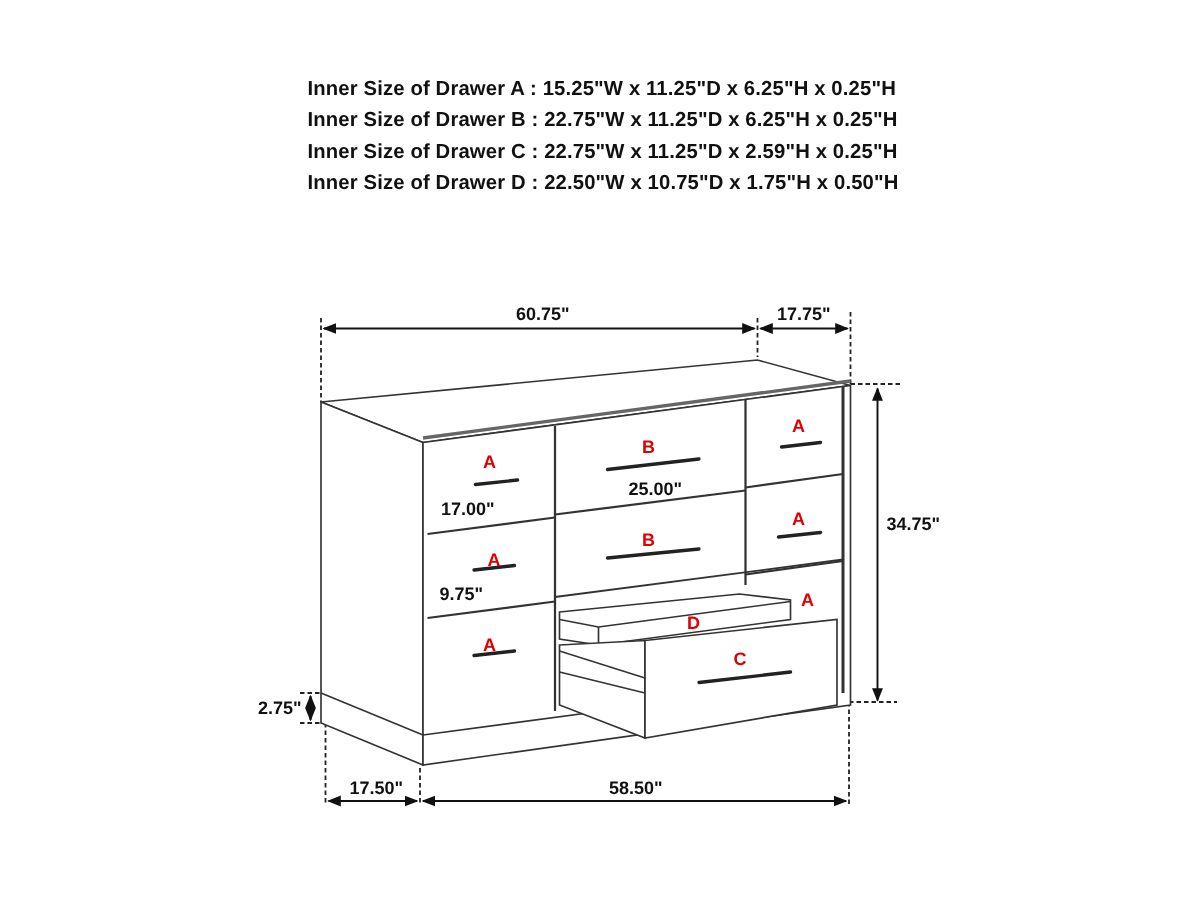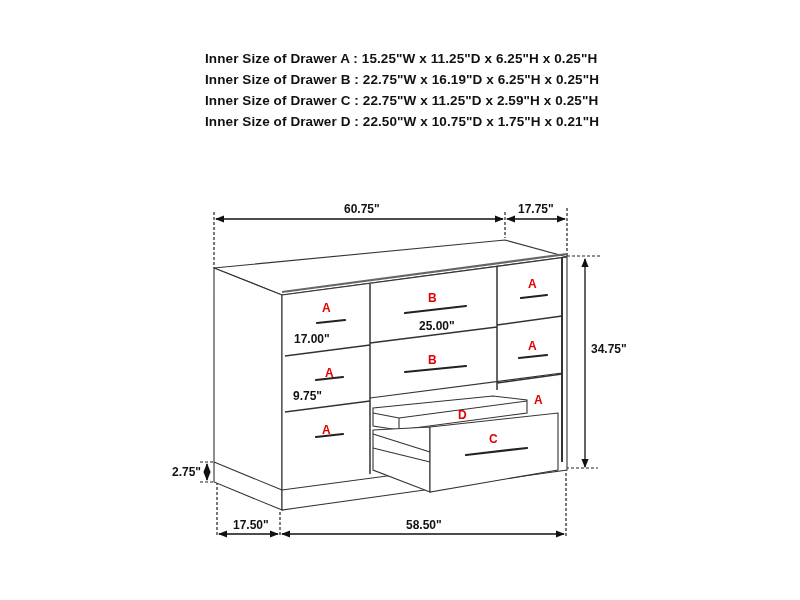--- a/index.html
+++ b/index.html
@@ -8,23 +8,23 @@
   .spec-line { position:absolute; left:205px; font-size:13.5px; font-weight:bold; color:#111; white-space:nowrap; letter-spacing:0.1px; }
   svg { position:absolute; left:0; top:0; }
   .dim { font-family:"Liberation Sans", sans-serif; font-weight:bold; font-size:12px; fill:#111; }
   .lbl { font-family:"Liberation Sans", sans-serif; font-weight:bold; font-size:12px; fill:#e00000; }
 </style>
 </head>
 <body>
 
 <div class="specs">
   <div class="spec-line" style="top:0px">Inner Size of Drawer A : 15.25"W x 11.25"D x 6.25"H x 0.25"H</div>
-  <div class="spec-line" style="top:21px">Inner Size of Drawer B : 22.75"W x 16.19"D x 6.25"H x 0.25"H</div>
+  <div class="spec-line" style="top:21px">Inner Size of Drawer B : 22.75"W x 11.25"D x 6.25"H x 0.25"H</div>
   <div class="spec-line" style="top:42px">Inner Size of Drawer C : 22.75"W x 11.25"D x 2.59"H x 0.25"H</div>
-  <div class="spec-line" style="top:63px">Inner Size of Drawer  D : 22.50"W x 10.75"D x 1.75"H x 0.21"H</div>
+  <div class="spec-line" style="top:63px">Inner Size of Drawer  D : 22.50"W x 10.75"D x 1.75"H x 0.50"H</div>
 </div>
 
 <svg width="800" height="600" viewBox="0 0 800 600">
   <defs>
     <marker id="ah" viewBox="0 0 10 10" refX="9" refY="5" markerWidth="7" markerHeight="7" orient="auto-start-reverse">
       <path d="M0,1 L10,5 L0,9 z" fill="#111"></path>
     </marker>
   </defs>
 
   <g stroke="#222" stroke-width="1.2" stroke-dasharray="3,2" fill="none">

